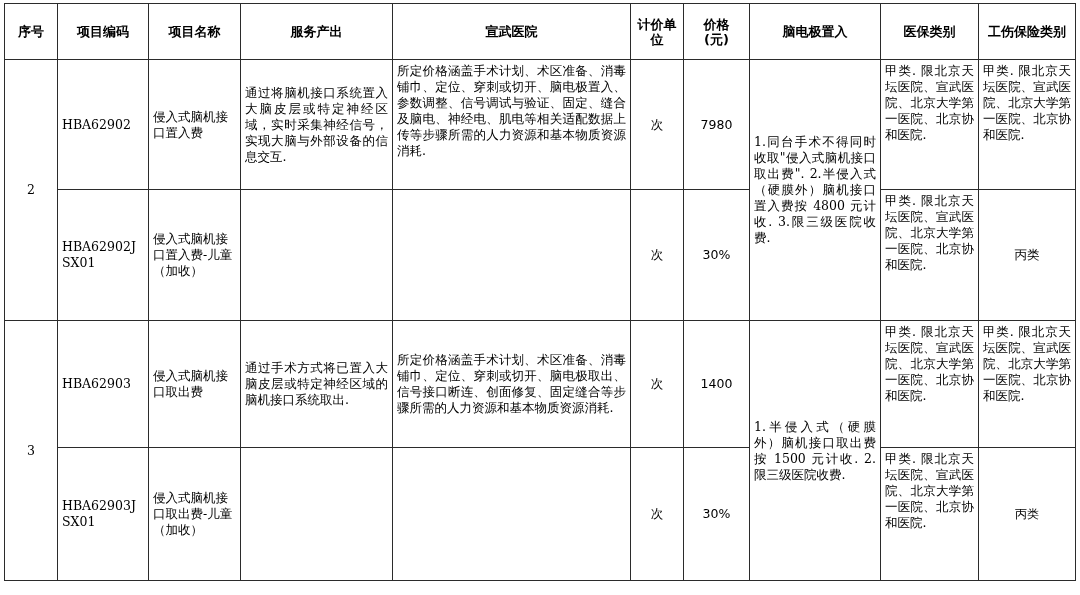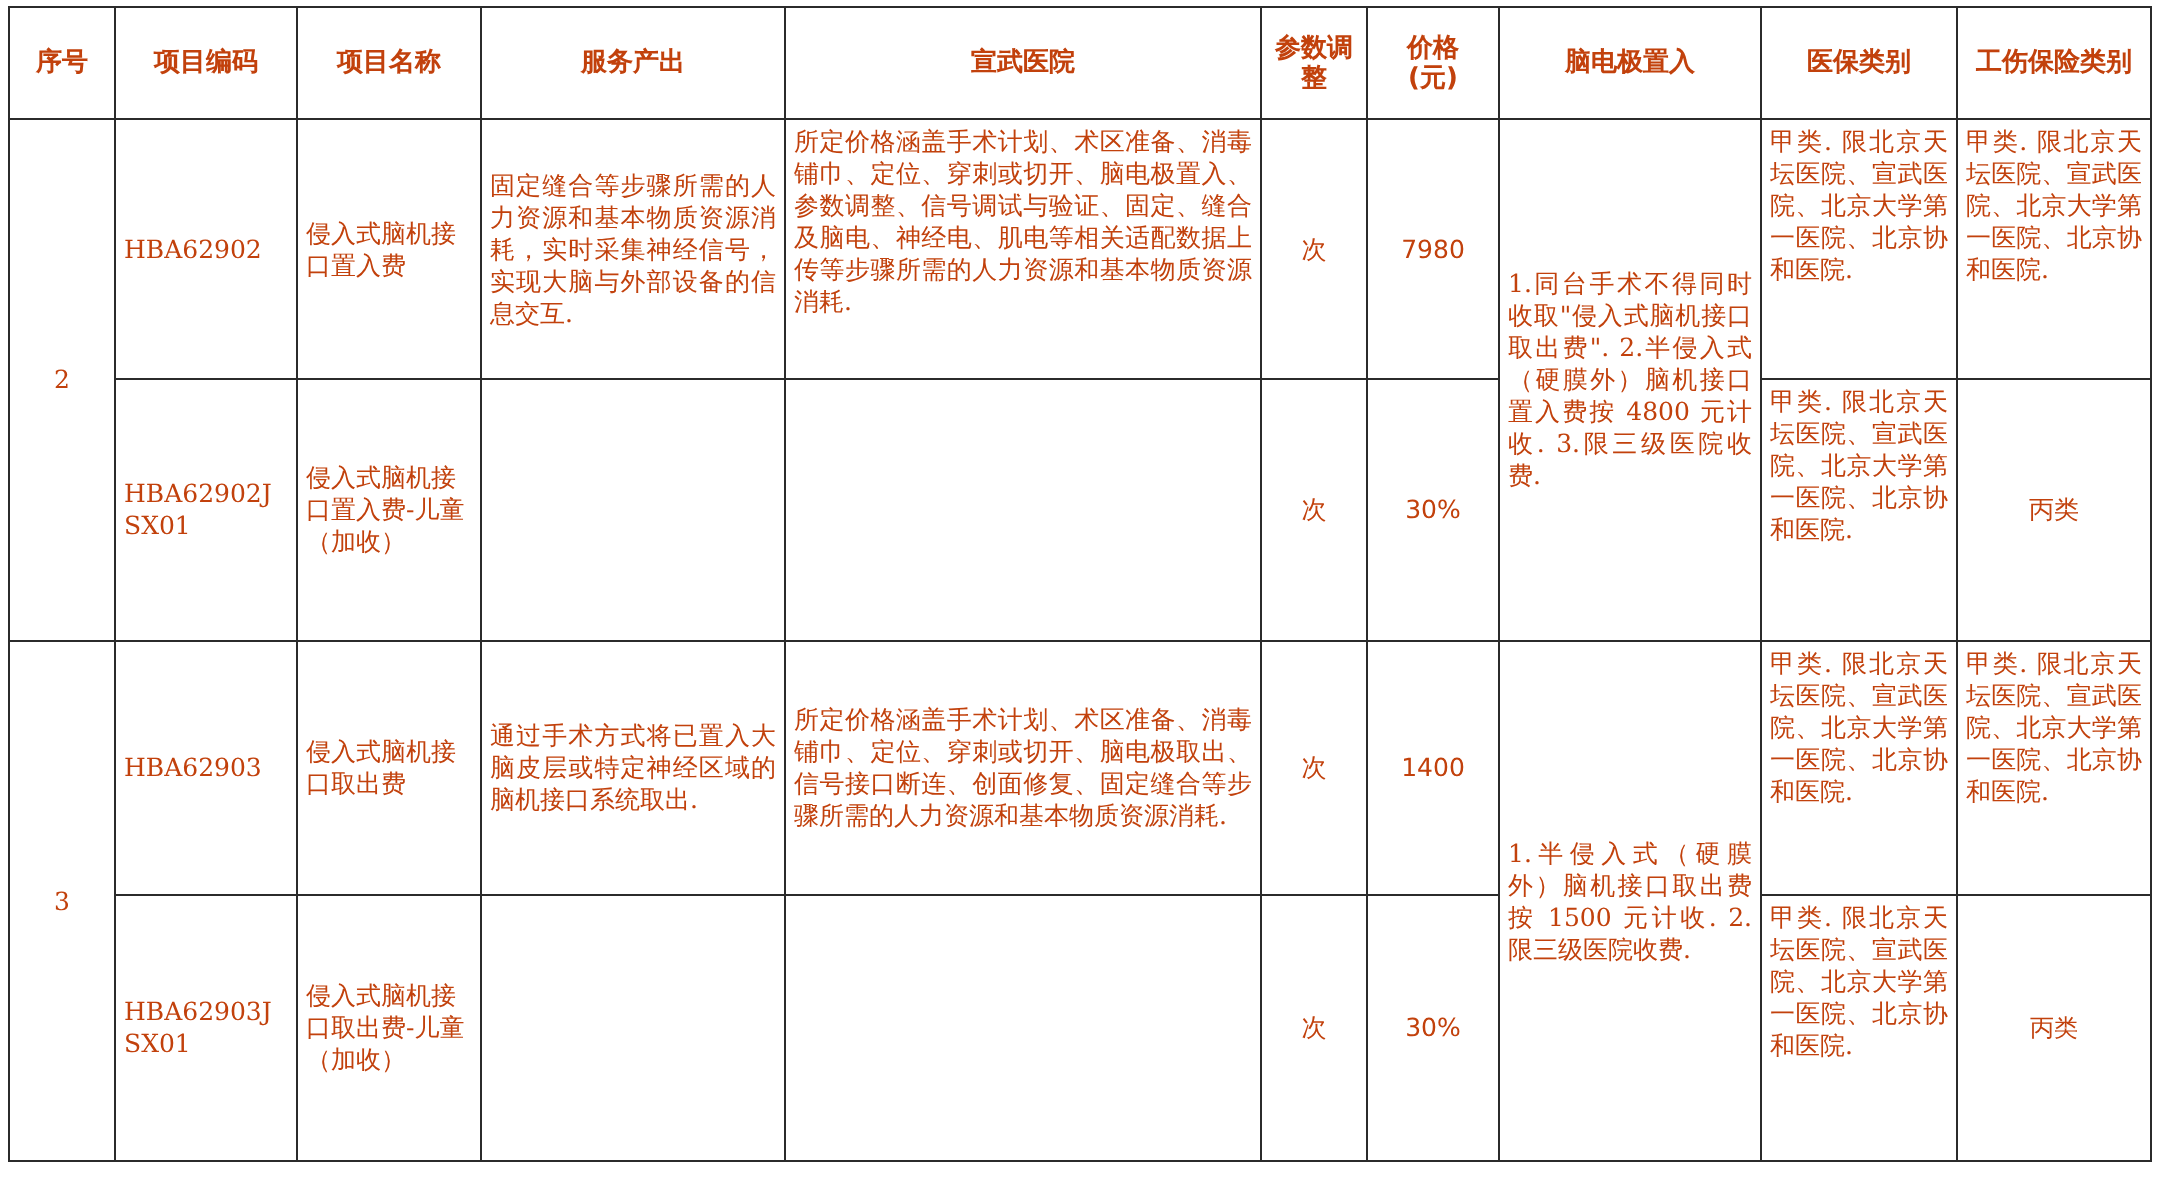--- a/index.html
+++ b/index.html
@@ -1,21 +1,21 @@
 <!DOCTYPE html>
 <html><head>
 <meta charset="utf-8">
 <style>
   html, body { margin: 0; padding: 0; background: #ffffff; }
   body { width: 1080px; height: 595px; overflow: hidden; position: relative; }
   .sheet { position: absolute; left: 4px; top: 3px; }
   table { border-collapse: collapse; table-layout: fixed; width: 1071px; }
   td, th {
     border: 1.5px solid #2b2b2b;
-    color: #c2410c;
+    color: #000000;
     padding: 0 4px;
     vertical-align: middle;
     font-family: "DejaVu Serif", "Liberation Serif", serif;
     font-size: 12.5px;
     line-height: 16px;
     word-break: break-all;
   }
   th {
     font-family: "DejaVu Sans", "Liberation Sans", sans-serif;
     font-weight: bold;
@@ -52,34 +52,34 @@
     <col style="width:98px">
     <col style="width:97px">
   </colgroup>
   <thead>
     <tr>
       <th>序号</th>
       <th>项目编码</th>
       <th>项目名称</th>
       <th>服务产出</th>
       <th>宣武医院</th>
-      <th style="padding:0 6px">参数调整</th>
+      <th style="padding:0 6px">计价单位</th>
       <th style="padding:0 10px">价格(元)</th>
       <th>脑电极置入</th>
       <th>医保类别</th>
       <th>工伤保险类别</th>
     </tr>
   </thead>
   <tbody>
 
     <tr class="r1">
       <td class="c" rowspan="2">2</td>
       <td class="l">HBA62902</td>
       <td class="l">侵入式脑机接口置入费</td>
-      <td class="just">固定缝合等步骤所需的人力资源和基本物质资源消耗，实时采集神经信号，实现大脑与外部设备的信息交互.</td>
+      <td class="just">通过将脑机接口系统置入大脑皮层或特定神经区域，实时采集神经信号，实现大脑与外部设备的信息交互.</td>
       <td class="just top">所定价格涵盖手术计划、术区准备、消毒铺巾、定位、穿刺或切开、脑电极置入、参数调整、信号调试与验证、固定、缝合及脑电、神经电、肌电等相关适配数据上传等步骤所需的人力资源和基本物质资源消耗.</td>
       <td class="c">次</td>
       <td class="c sans">7980</td>
       <td class="just" rowspan="2">1.同台手术不得同时收取"侵入式脑机接口取出费". 2.半侵入式（硬膜外）脑机接口置入费按 4800 元计收. 3.限三级医院收费.</td>
       <td class="just top">甲类. 限北京天坛医院、宣武医院、北京大学第一医院、北京协和医院.</td>
       <td class="just top">甲类. 限北京天坛医院、宣武医院、北京大学第一医院、北京协和医院.</td>
     </tr>
     <tr class="r2">
       <td class="l">HBA62902JSX01</td>
       <td class="l">侵入式脑机接口置入费-儿童（加收）</td>

